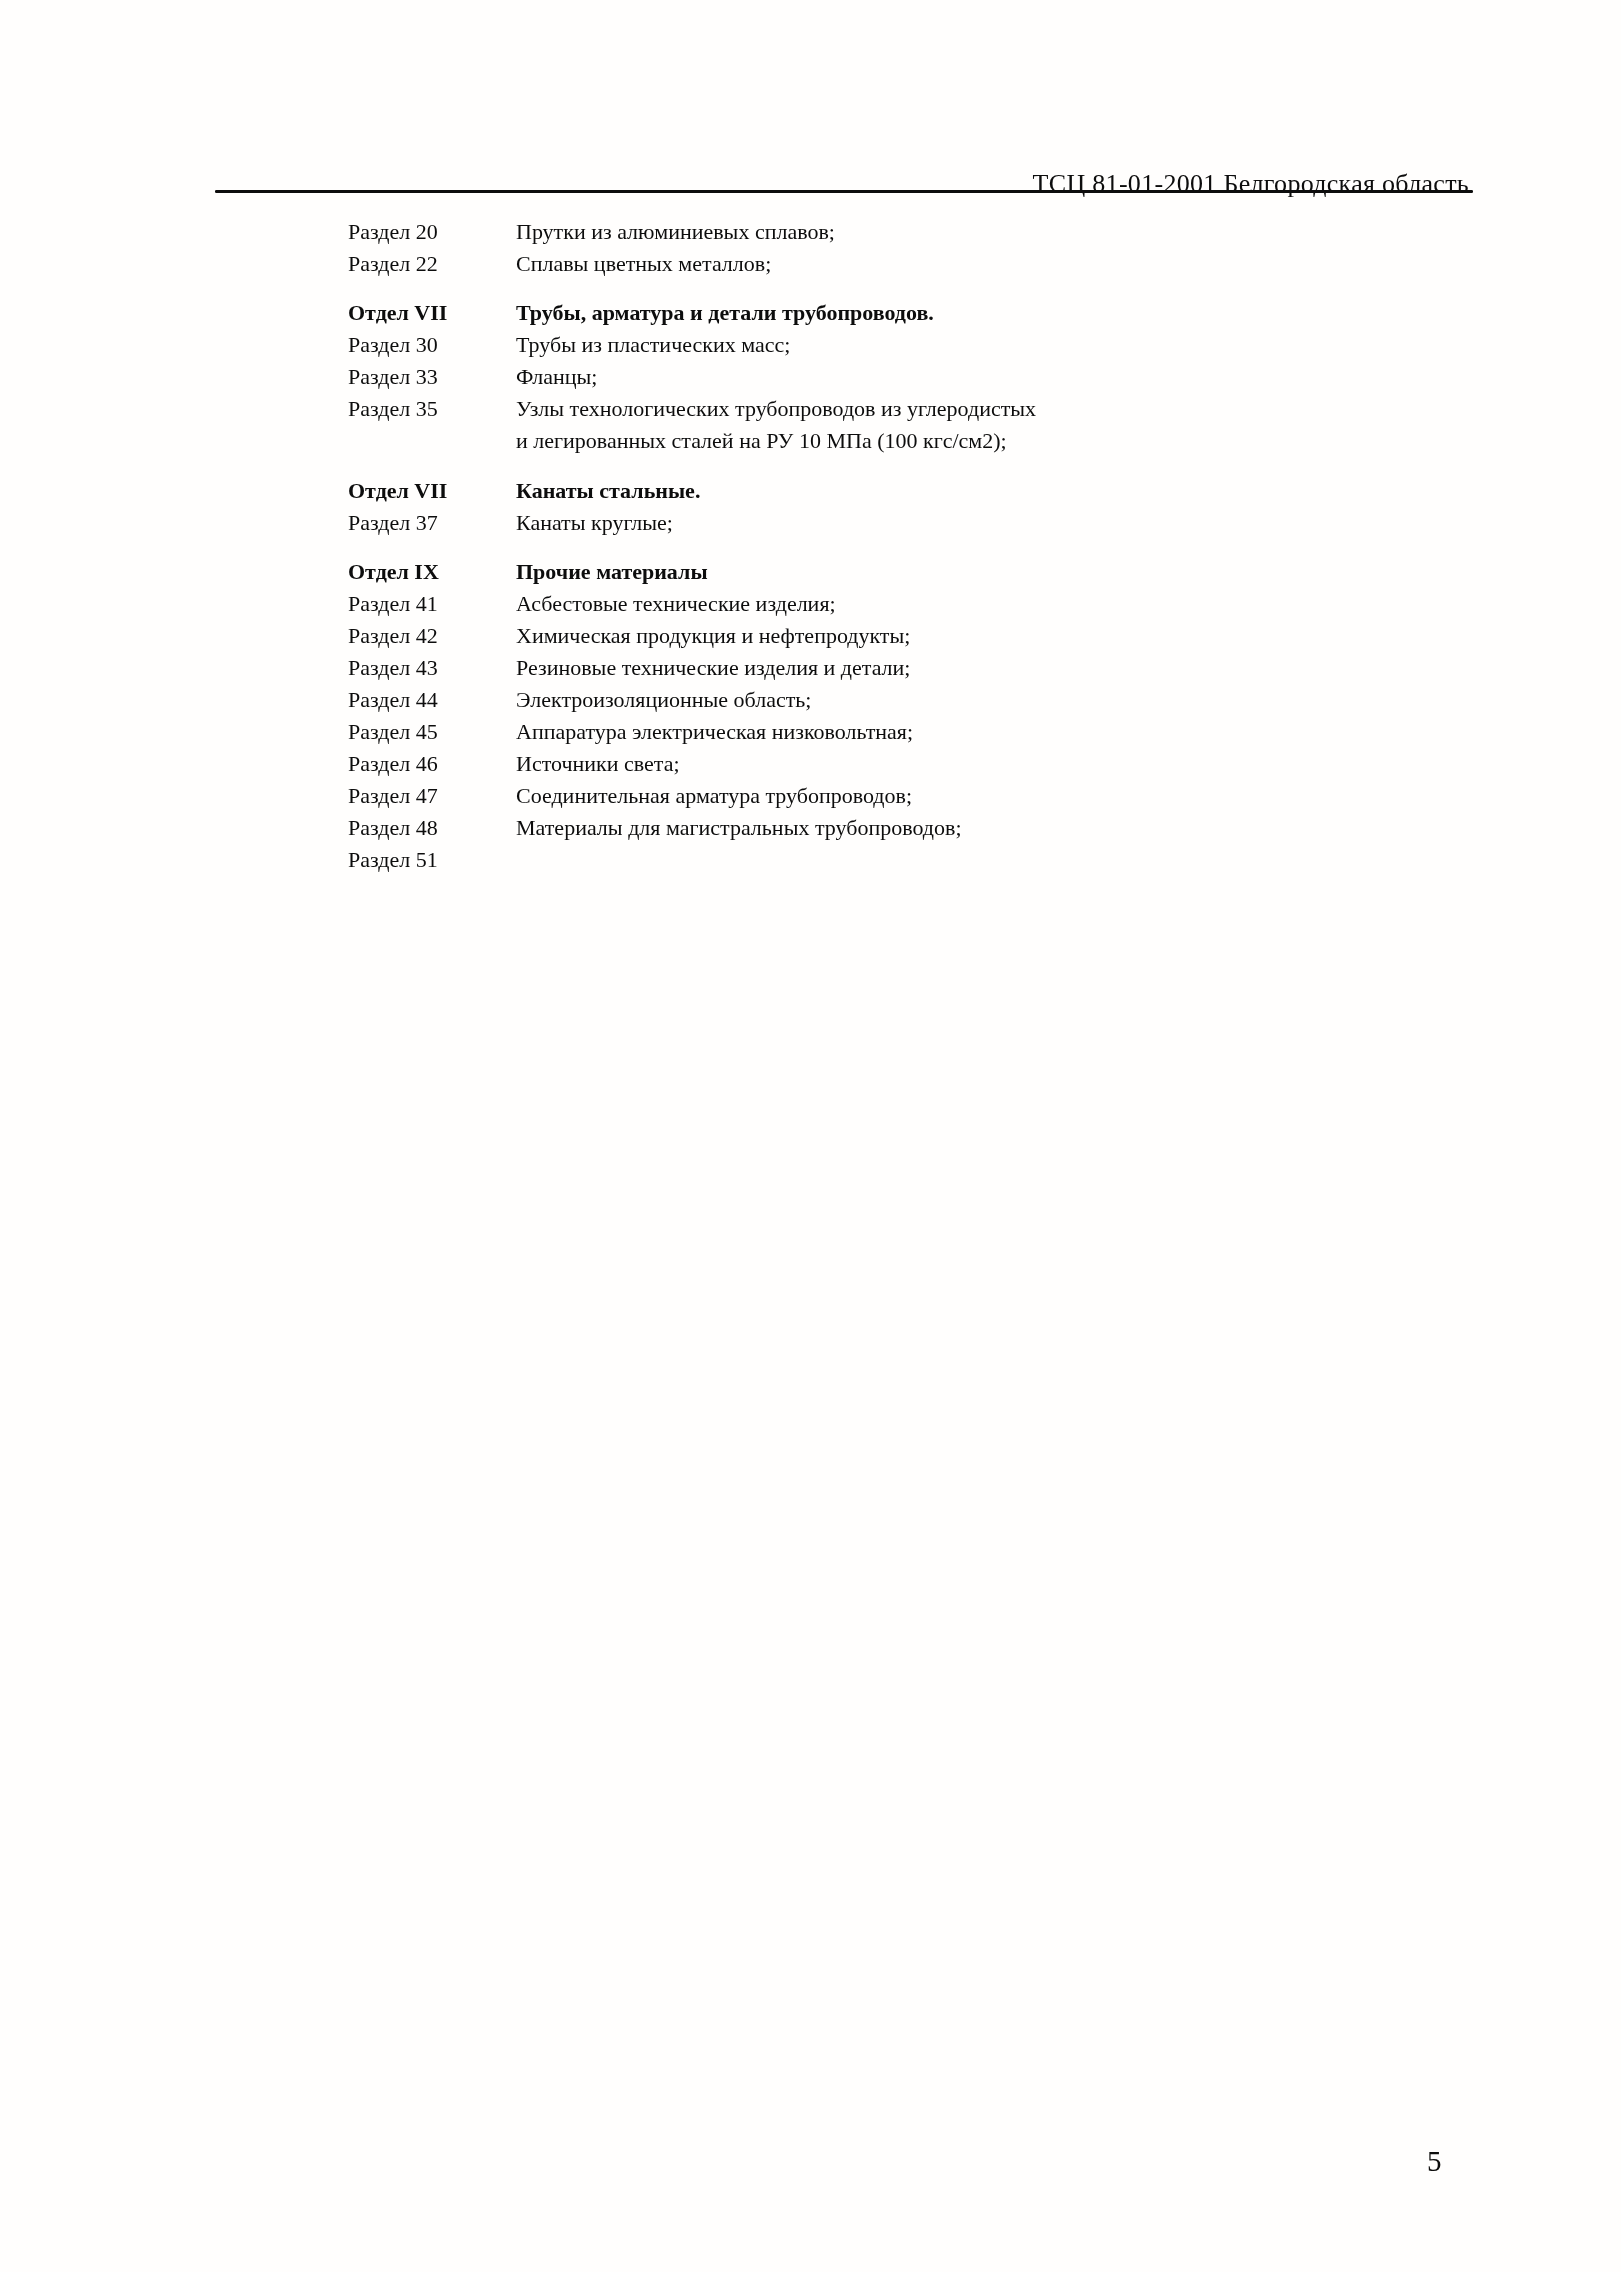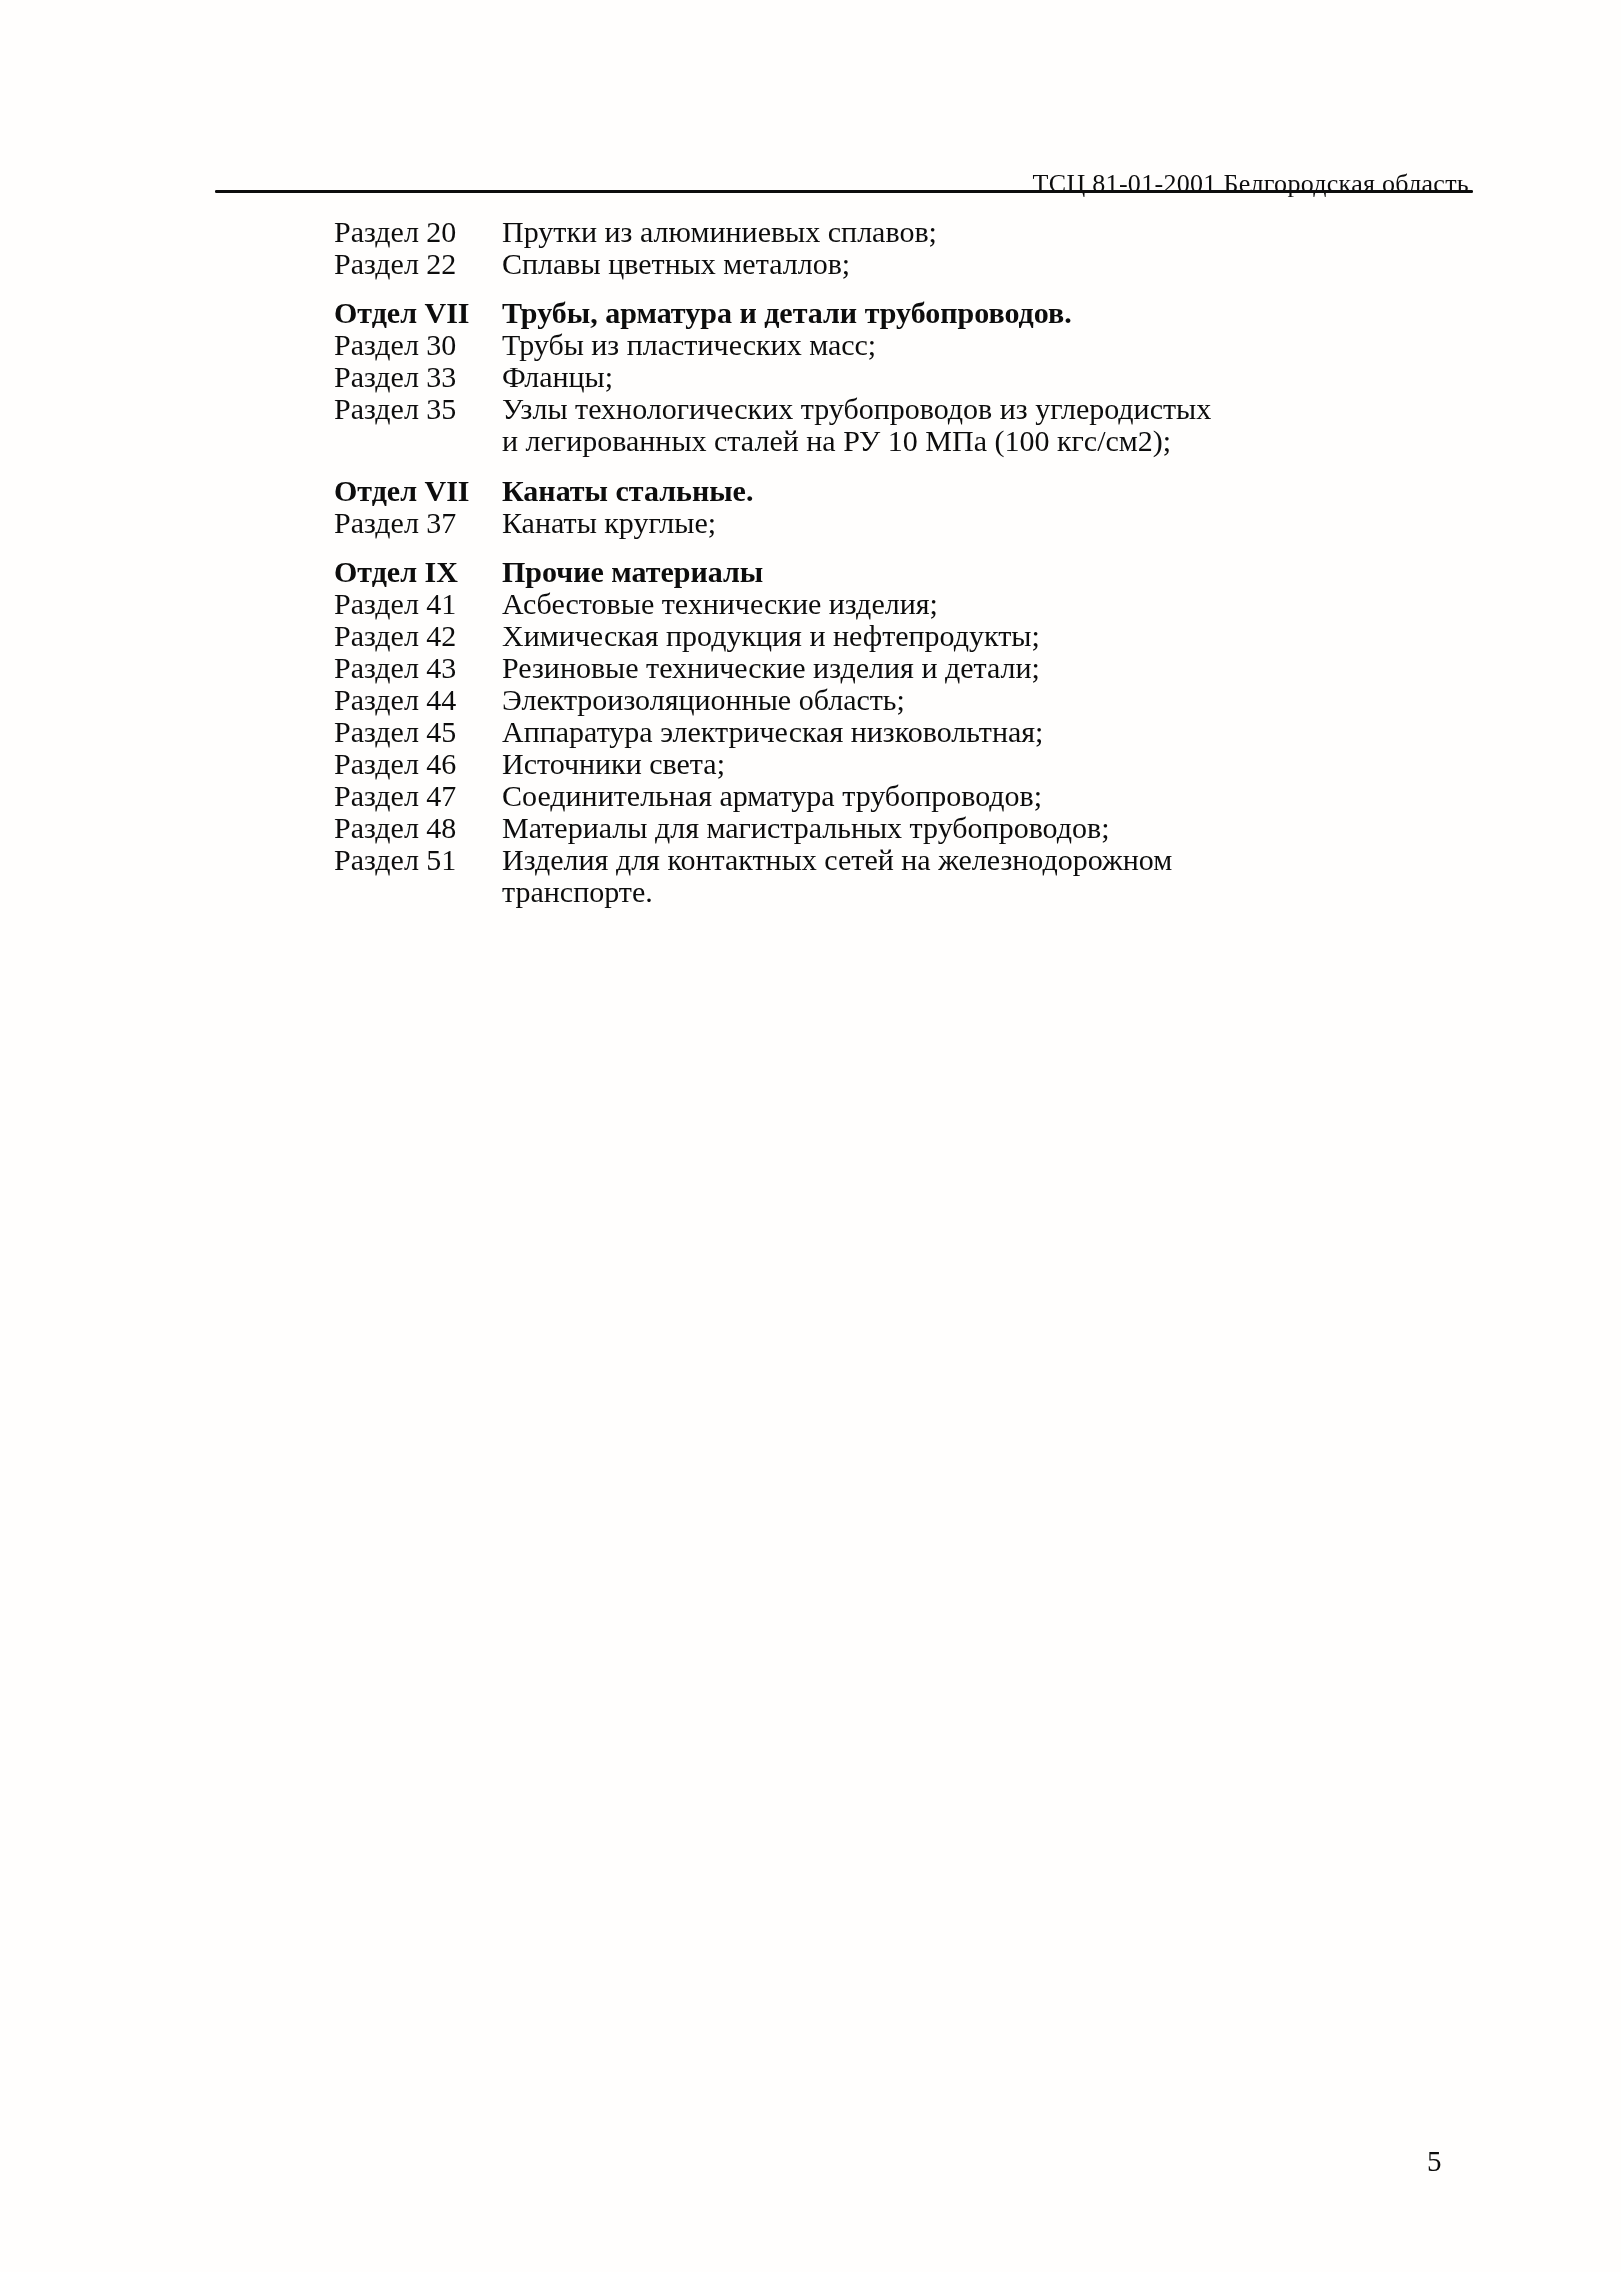--- a/index.html
+++ b/index.html
@@ -26,22 +26,22 @@
     top: 190px;
     left: 215px;
     width: 1258px;
     height: 2.6px;
     background: #0d0d0d;
     border-radius: 1.3px;
   }
   .toc {
     position: absolute;
     top: 216px;
-    left: 334px;
-    font-size: 30px;
+    left: 348px;
+    font-size: 22px;
     line-height: 32px;
   }
   .group + .group { margin-top: 17.3px; }
   .row { display: flex; align-items: flex-start; }
   .row .label {
     flex: 0 0 168px;
     white-space: nowrap;
   }
   .row .text {
     max-width: 752px;
@@ -137,21 +137,20 @@
         <div class="row">
           <span class="label">Раздел 47</span>
           <span class="text">Соединительная арматура трубопроводов;</span>
         </div>
         <div class="row">
           <span class="label">Раздел 48</span>
           <span class="text">Материалы для магистральных трубопроводов;</span>
         </div>
         <div class="row">
           <span class="label">Раздел 51</span>
-          <span class="text">Изделия для контактных сетей на железнодорожном транспорте.</span>
         </div>
       </div>
     </div>
 
   <div class="page-number">5</div>
 
 </div>
 
 
 </body></html>

